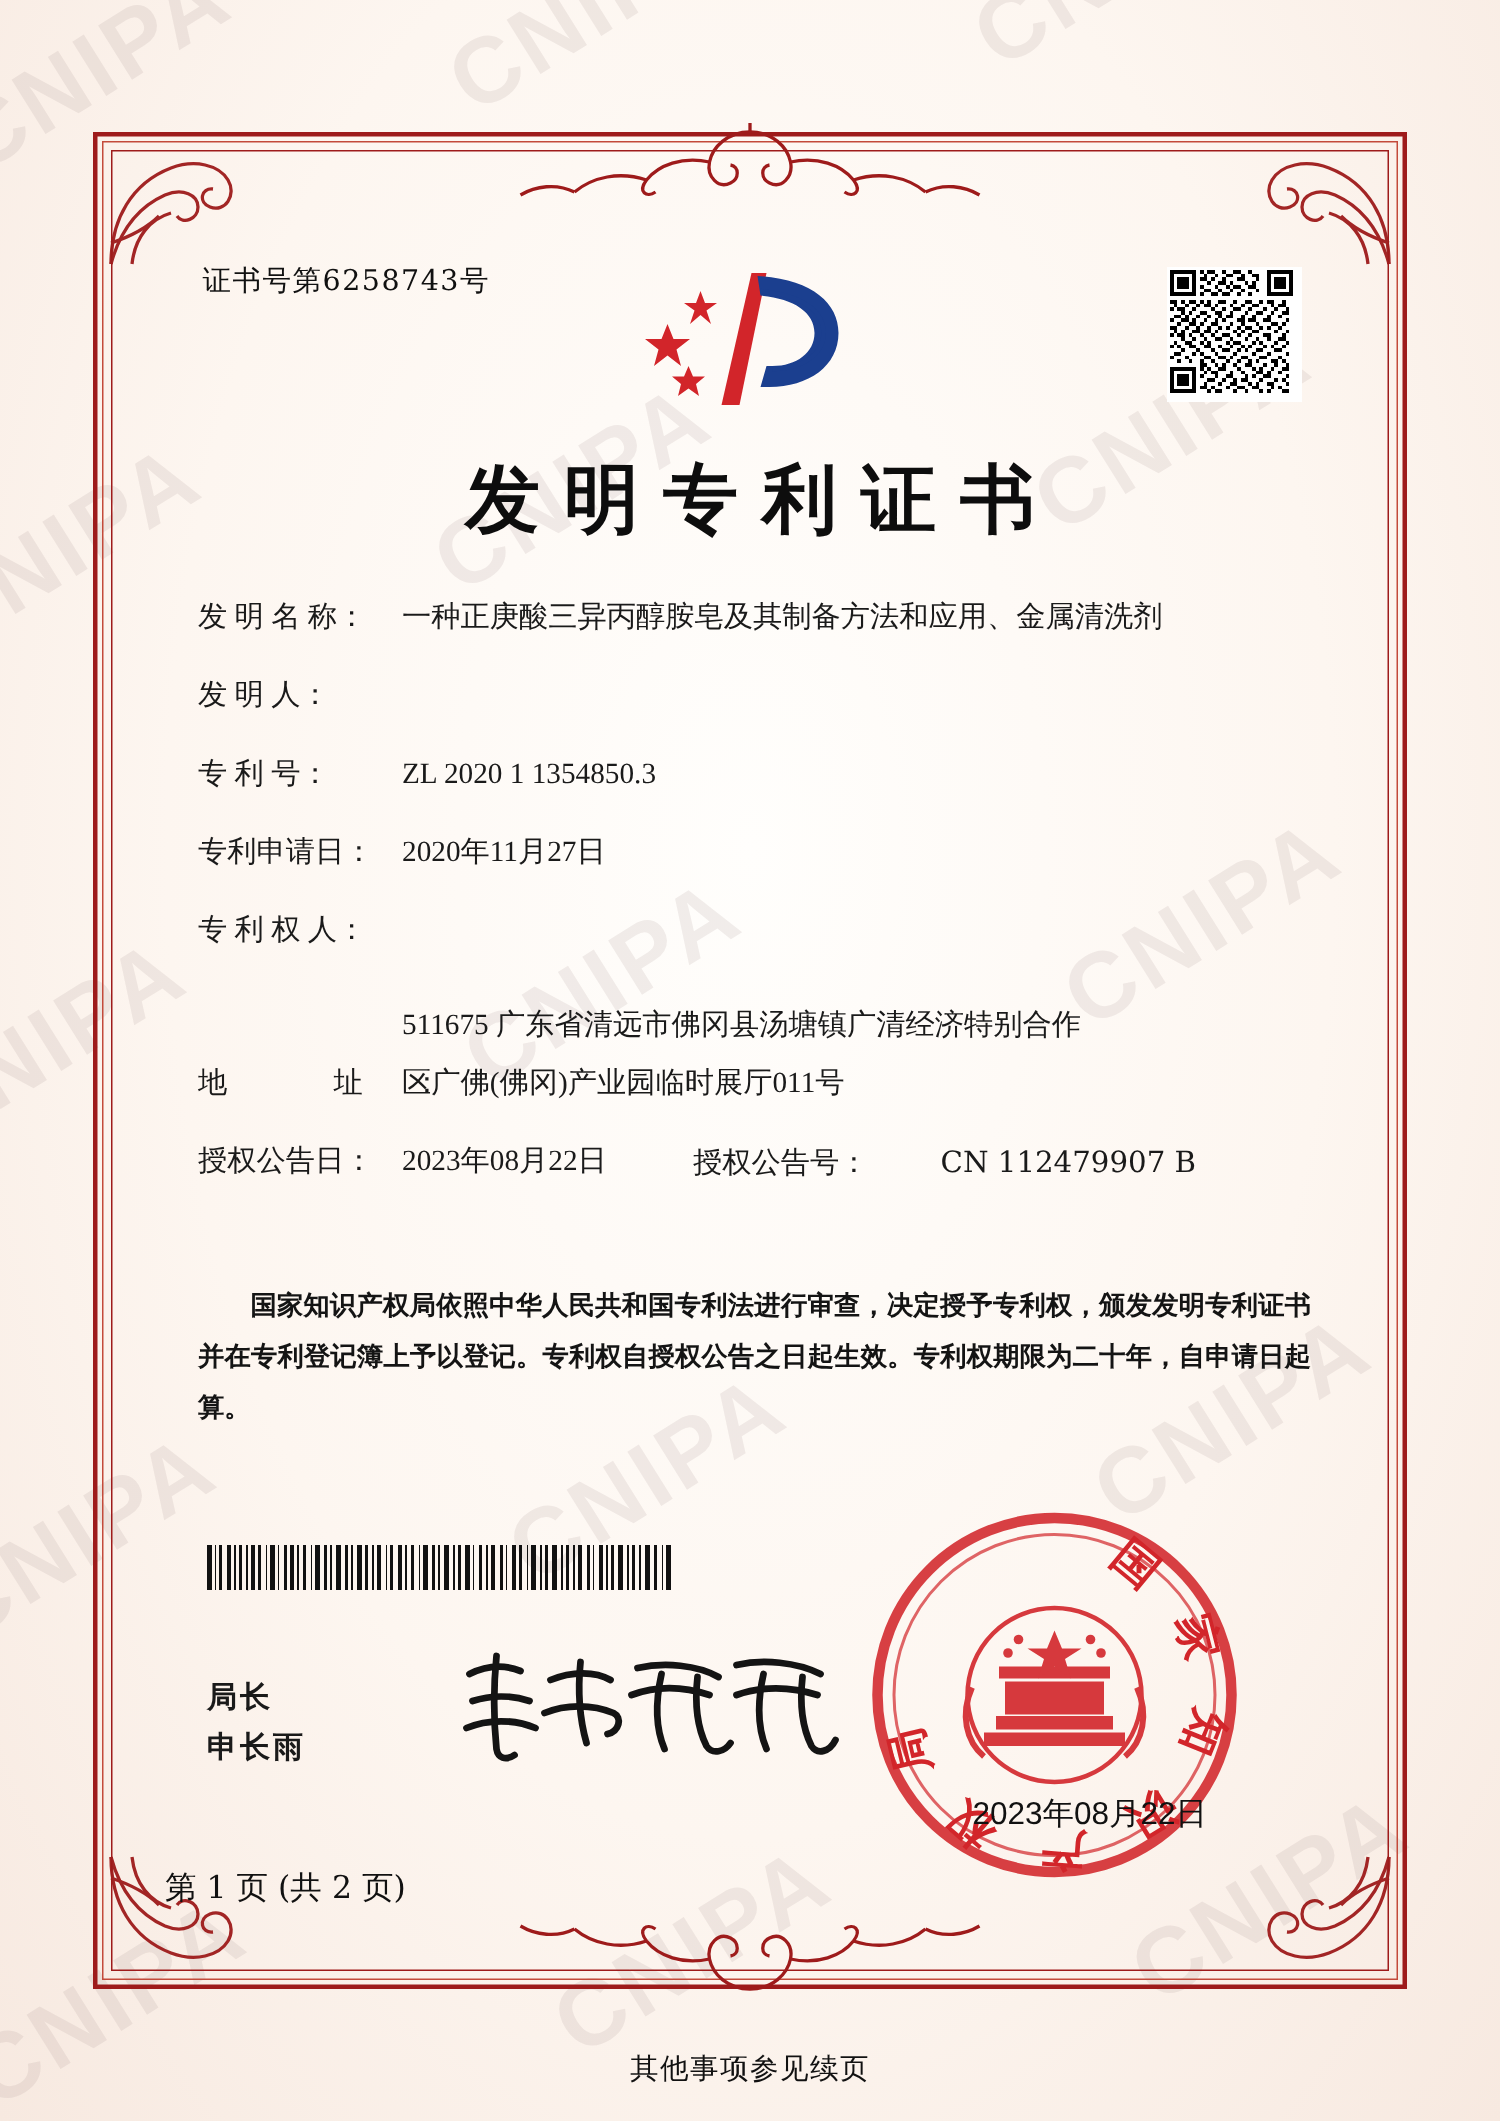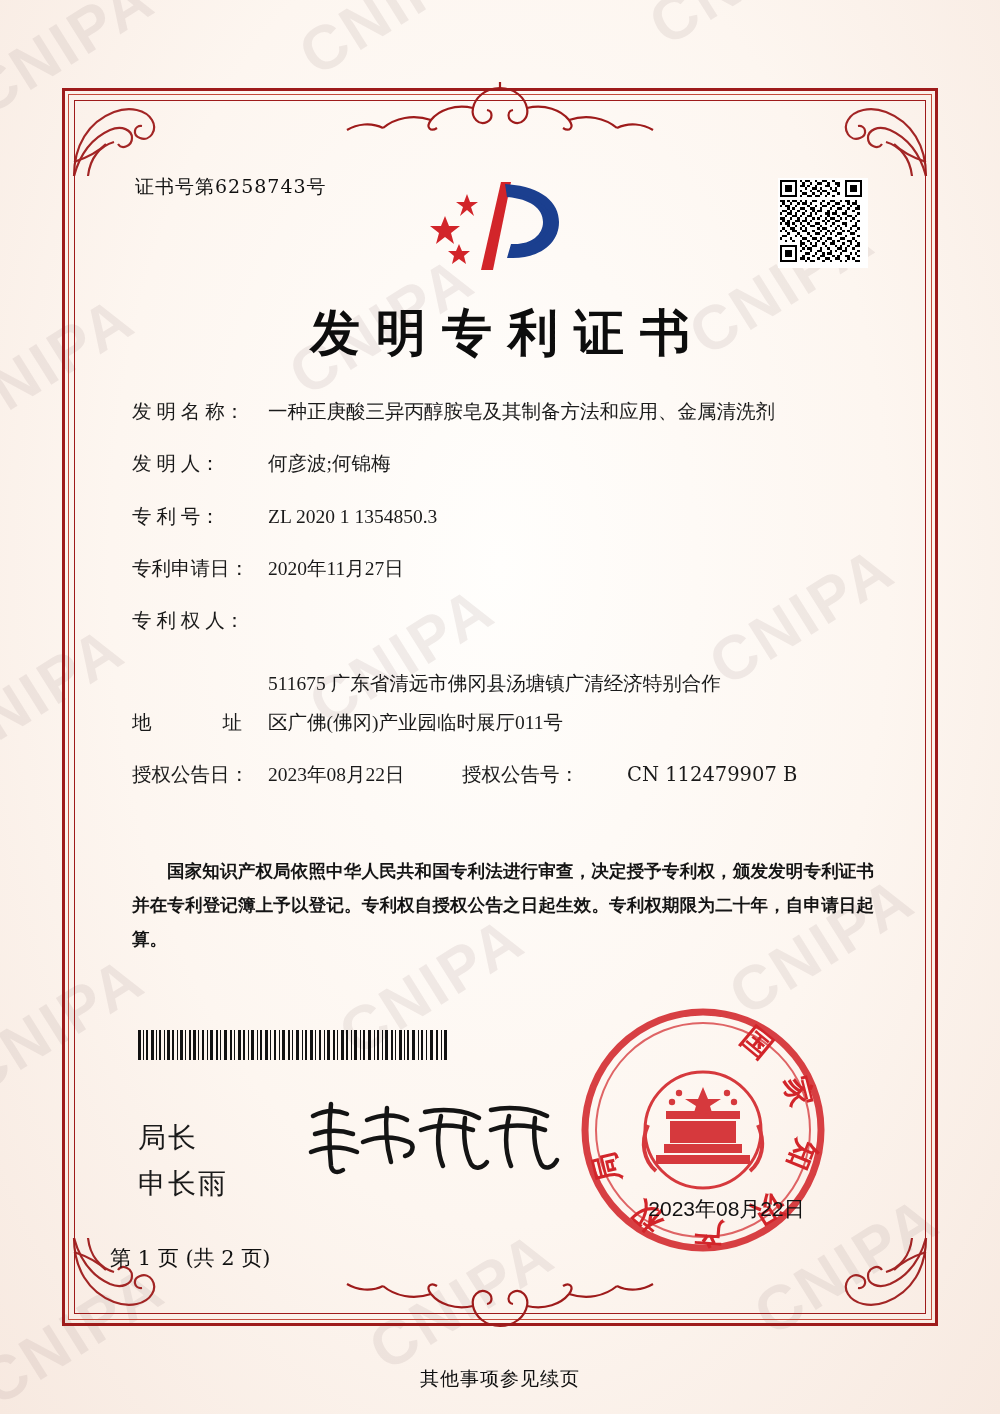--- a/index.html
+++ b/index.html
@@ -211,22 +211,22 @@
     top: 880px;
     width: 310px;
     height: 30px;
   }
 
   
   .sig-labels {
     position: absolute;
     left: 28px;
     top: 965px;
-    font-size: 28px;
-    font-weight: normal;
+    font-size: 20px;
+    font-weight: bold;
     line-height: 1.65;
     letter-spacing: 2px;
   }
   .sig-hand {
     position: absolute;
     left: 185px;
     top: 940px;
     width: 290px;
     height: 90px;
     color: #111;
@@ -658,21 +658,20 @@
 
     <div class="fields">
 
       <div class="frow">
         <div class="flabel">发 明 名 称：</div>
         <div class="fvalue">一种正庚酸三异丙醇胺皂及其制备方法和应用、金属清洗剂</div>
       </div>
 
       <div class="frow">
         <div class="flabel">发 明 人：</div>
-        <div class="fvalue">何彦波;何锦梅</div>
       </div>
 
       <div class="frow">
         <div class="flabel">专 利 号：</div>
         <div class="fvalue">ZL 2020 1 1354850.3</div>
       </div>
 
       <div class="frow">
         <div class="flabel">专利申请日：</div>
         <div class="fvalue">2020年11月27日</div>

